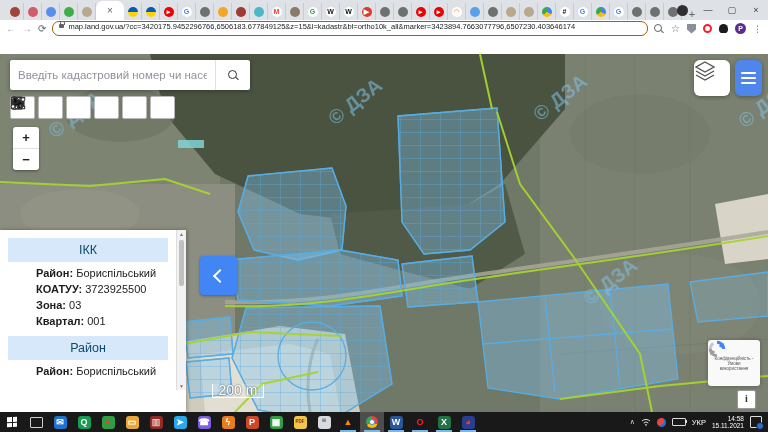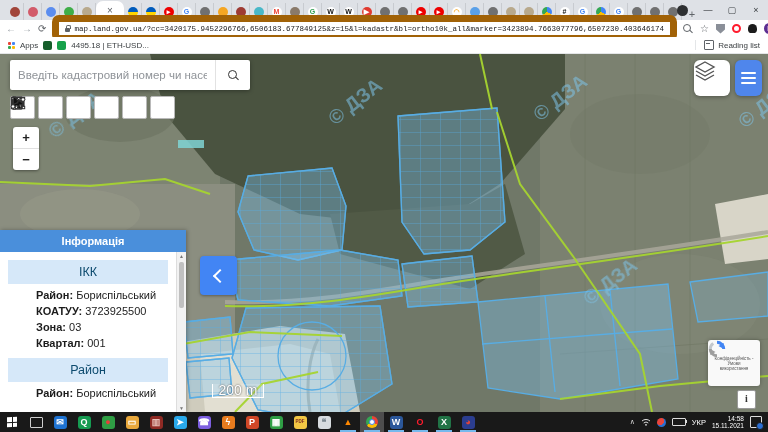--- a/index.html
+++ b/index.html
@@ -18,22 +18,22 @@
   .newtab{width:16px;color:#5f6368;font-size:11px;text-align:center;margin-left:2px;}
   .tabstrip-right{position:absolute;right:0;top:0;height:20px;display:flex;align-items:center;gap:0;}
   .dark-dot{width:11px;height:11px;border-radius:50%;background:#2d2f31;margin-right:8px;}
   .wbtn{width:24px;height:20px;display:flex;align-items:center;justify-content:center;
     font-size:9px;color:#3c4043;}
 
   .addressbar{position:absolute;top:20px;left:0;right:0;height:17px;background:#fff;
     display:flex;align-items:center;padding:0 6px;box-sizing:border-box;gap:6px;}
   .navbtn{color:#9aa0a6;font-size:10px;line-height:1;}
   .navbtn.dark{color:#5f6368;}
-  .urlbox{flex:1;height:13px;border-radius:7px;background:#fff;display:flex;align-items:center;
-    gap:4px;padding:0 6px;border:7px solid #a16207;font-family:Liberation Mono, monospace;}
+  .urlbox{flex:1;height:13px;border-radius:7px;background:#fff;display:flex;
+    gap:4px;padding:0 6px;border:1px solid #a16207;}
   .lock{width:5px;height:4px;background:#5f6368;border-radius:1px;position:relative;margin-top:2px;}
   .lock::before{content:"";position:absolute;top:-3px;left:0.5px;width:3px;height:3px;
     border:1px solid #5f6368;border-bottom:none;border-radius:2px 2px 0 0;}
   .urltext{font-size:7.5px;color:#202124;white-space:nowrap;overflow:hidden;}
   .abar-icons{display:flex;align-items:center;gap:7px;}
   .mag{position:relative;width:10px;height:10px;}
   .mag::before{content:"";position:absolute;width:6px;height:6px;border:1.3px solid #5f6368;border-radius:50%;left:0;top:0;}
   .mag::after{content:"";position:absolute;width:4px;height:1.3px;background:#5f6368;transform:rotate(45deg);left:6px;top:7px;}
   .star{color:#5f6368;font-size:10px;}
   .ext-shield{width:9px;height:10px;background:#8a8f98;clip-path:polygon(0 0,100% 0,100% 60%,50% 100%,0 60%);}
@@ -281,37 +281,20 @@
       <span class="mag"></span>
       <span class="star">☆</span>
       <span class="ext-shield"></span>
       <span class="ext-opera"></span>
       <span class="ext-paw"></span>
       <span class="avatar">P</span>
       <span class="menu3">⋮</span>
     </div>
   </div>
 
-  <div class="bookmarks">
-    <span class="appsgrid">
-      <span style="background:#ea4335"></span>
-        <span style="background:#4285f4"></span>
-      <span style="background:#34a853"></span>
-        <span style="background:#fbbc04"></span>
-    </span>
-    <span>Apps</span>
-    <span class="bm-ic" style="background:#155e2b"></span>
-    <span class="bm-ic" style="background:#16a14a"></span>
-    <span>4495.18 | ETH-USD...</span>
-    <span class="bm-spacer"></span>
-    <span class="rlist">
-      <span class="rlist-ic"></span>
-      <span>Reading list</span>
-    </span>
-  </div>
 
   <div class="map">
     <svg width="768" height="358" viewBox="0 0 768 358">
 
       <rect x="0" y="0" width="768" height="358" fill="#707868"></rect>
       <rect x="0" y="0" width="220" height="135" fill="#7d8472"></rect>
       <rect x="0" y="130" width="235" height="228" fill="#8b8e80"></rect>
       <rect x="540" y="0" width="228" height="358" fill="#7b8170"></rect>
       <polygon points="150,0 565,0 565,55 500,130 430,175 300,160 215,120 165,60" fill="#4a5340"></polygon>
       <polygon points="330,160 470,150 505,130 525,200 470,235 395,215 340,200" fill="#515a46"></polygon>
@@ -458,21 +441,20 @@
         </g>
         </svg>
     </div>
     <div class="menubtn">
       <span></span>
         <span></span>
         <span></span>
     </div>
 
     <div class="panel">
-      <div class="panel-h">Інформація</div>
       <div class="panel-b">
         <div class="sect">ІКК</div>
         <div class="row"><b>Район:</b> <span>Бориспільський</span></div>
         <div class="row"><b>КОАТУУ:</b> <span>3723925500</span></div>
         <div class="row"><b>Зона:</b> <span>03</span></div>
         <div class="row"><b>Квартал:</b> <span>001</span></div>
         <div class="sect">Район</div>
         <div class="row"><b>Район:</b> <span>Бориспільський</span></div>
         <div class="vscroll">
           <span class="arr" style="top:0;">▲</span>

